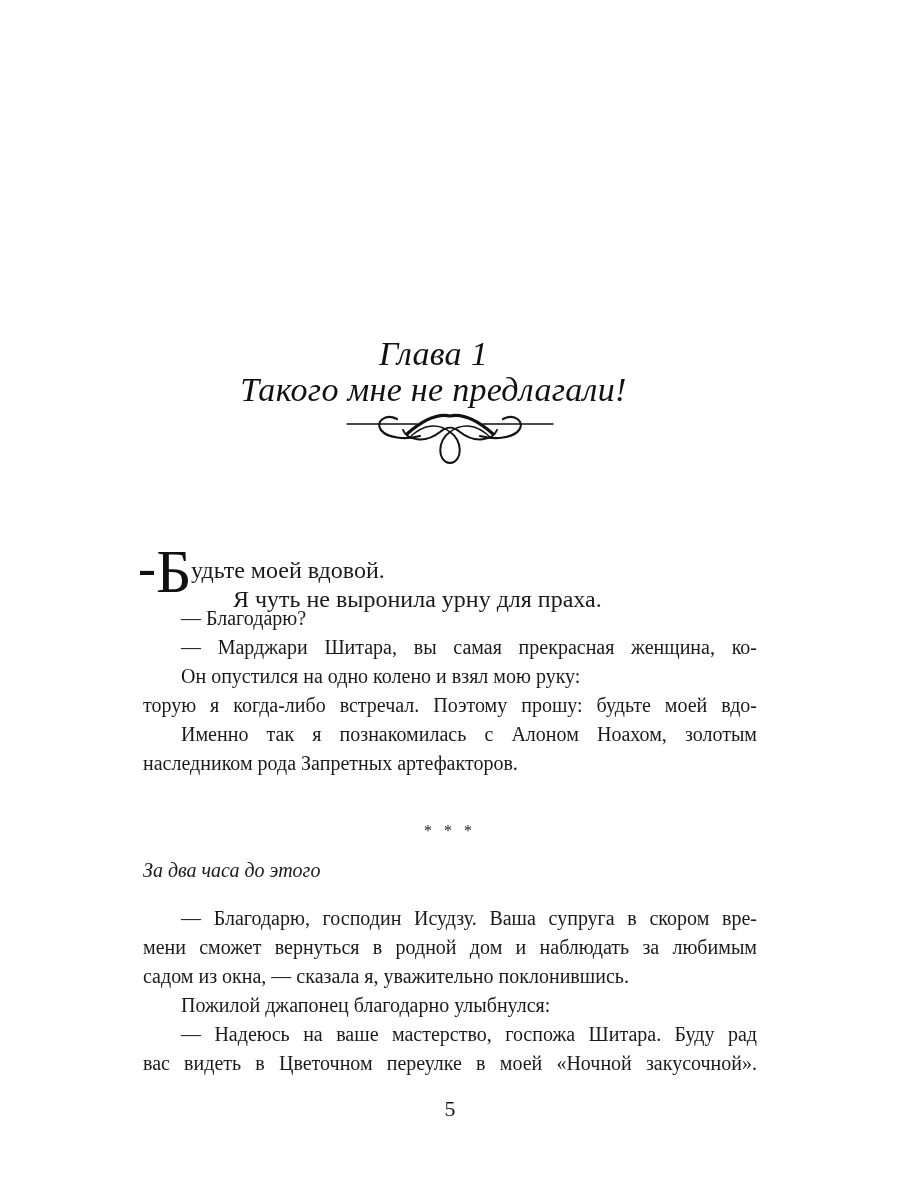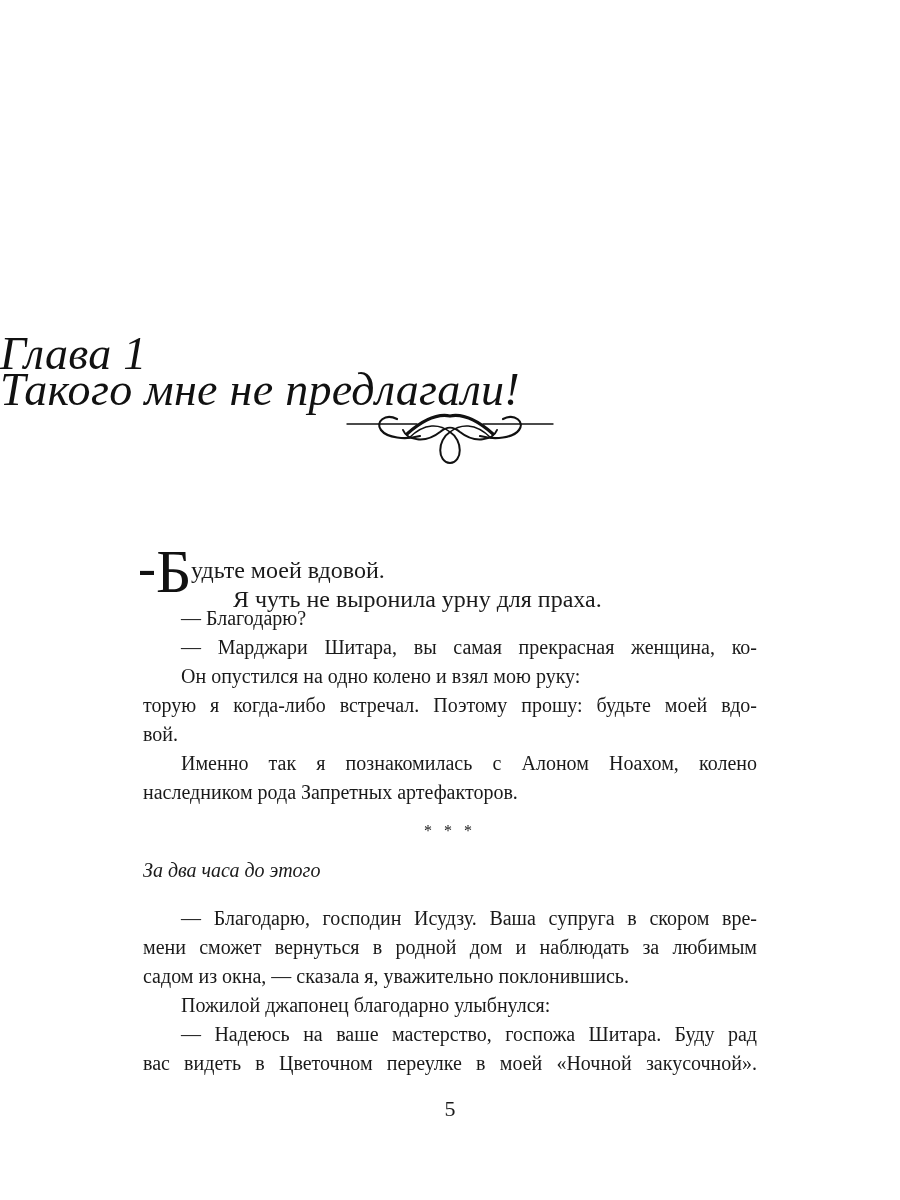--- a/index.html
+++ b/index.html
@@ -17,22 +17,23 @@
     }
     .page {
       position: absolute;
       left: 0; top: 0;
       width: 900px; height: 1200px;
     }
     .chapter-heading {
       position: absolute;
       left: 0; width: 867px;
       top: 336px;
+      text-align: center;
       font-style: italic;
-      font-size: 46px;
+      font-size: 34px;
       line-height: 36px;
       color: #111;
       letter-spacing: 0.3px;
     }
     .chapter-heading div { white-space: nowrap; }
     .ornament {
       position: absolute;
       left: 345px;
       top: 410px;
       width: 210px;
@@ -135,22 +136,21 @@
   <div class="first-lines">
     <div>удьте моей вдовой.</div>
     <div class="l2">Я чуть не выронила урну для праха.</div>
   </div>
 
   <div class="text-block" style="top:604px;">
     <div class="line indent">— Благодарю?</div>
     <div class="line indent justify">— Марджари Шитара, вы самая прекрасная женщина, ко-</div>
     <div class="line indent">Он опустился на одно колено и взял мою руку:</div>
     <div class="line justify">торую я когда-либо встречал. Поэтому прошу: будьте моей вдо-</div>
-    <div class="line">вой.</div>
-    <div class="line indent justify">Именно так я познакомилась с Алоном Ноахом, колено</div>
+    <div class="line indent justify">Именно так я познакомилась с Алоном Ноахом, золотым</div>
     <div class="line">наследником рода Запретных артефакторов.</div>
   </div>
 
   <div class="stars">* * *</div>
 
   <div class="scene-time">За два часа до этого</div>
 
   <div class="text-block" style="top:904px;">
     <div class="line indent justify">— Благодарю, господин Исудзу. Ваша супруга в скором вре-</div>
     <div class="line justify">мени сможет вернуться в родной дом и наблюдать за любимым</div>

